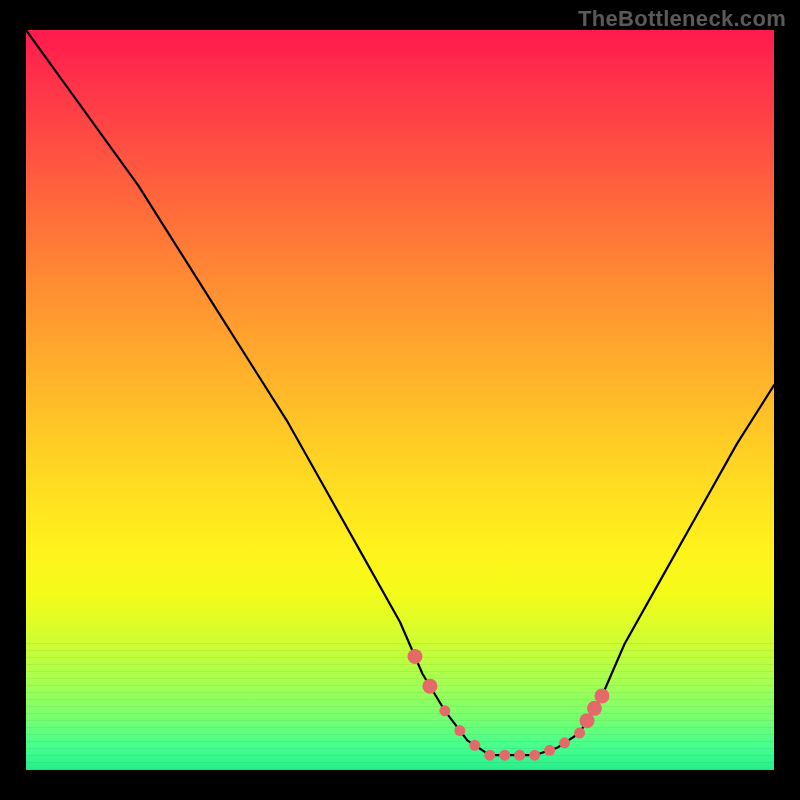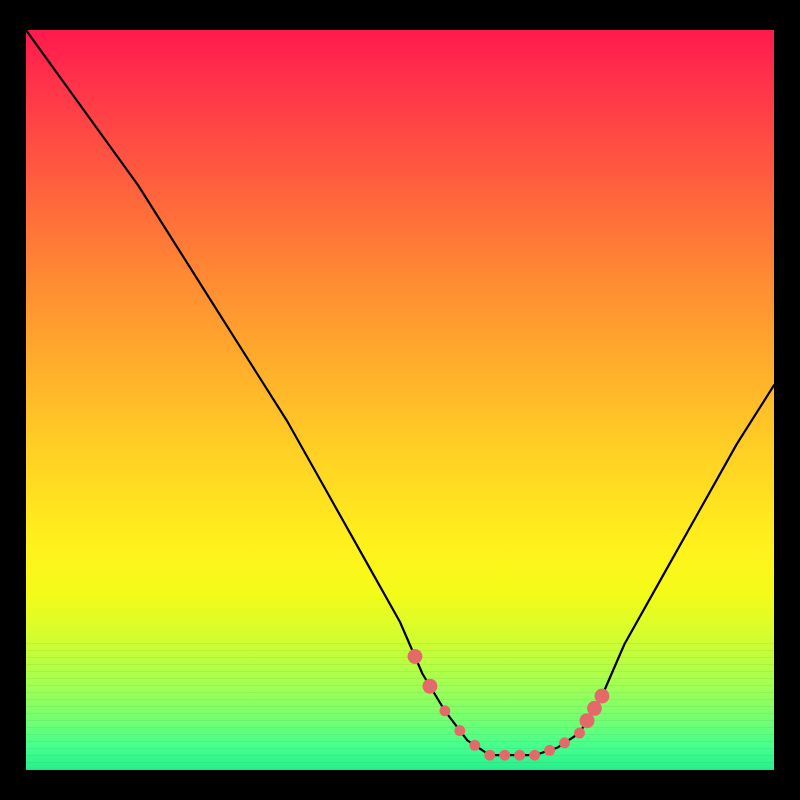--- a/index.html
+++ b/index.html
@@ -76,20 +76,21 @@
     position: absolute;
     inset: 0;
     width: 100%;
     height: 100%;
   }
 </style>
 </head>
 <body>
 
 <div class="frame">
+  <div class="watermark">TheBottleneck.com</div>
 
   <div class="plot">
     <div class="gradient"></div>
     <div class="bands"></div>
     <svg class="curve" viewBox="0 0 748 740" preserveAspectRatio="none">
       <path id="curve-path" fill="none" stroke="#000" stroke-width="2.2" stroke-linecap="round" stroke-linejoin="round" d="M0.00 0.00 L37.40 51.80 L74.80 103.60 L112.20 155.40 L149.60 214.60 L187.00 273.80 L224.40 333.00 L261.80 392.20 L299.20 458.80 L336.60 525.40 L374.00 592.00 L396.44 643.80 L418.88 680.80 L441.32 710.40 L463.76 725.20 L486.20 725.20 L508.64 725.20 L531.08 717.80 L553.52 703.00 L575.96 666.00 L598.40 614.20 L635.80 547.60 L673.20 481.00 L710.60 414.40 L748.00 355.20"></path>
       <g id="marker-group">
           <circle cx="388.96" cy="626.53" r="7.5" fill="#e46a6a"></circle>
           <circle cx="403.92" cy="656.13" r="7.5" fill="#e46a6a"></circle>
           <circle cx="418.88" cy="680.80" r="5.5" fill="#e46a6a"></circle>

